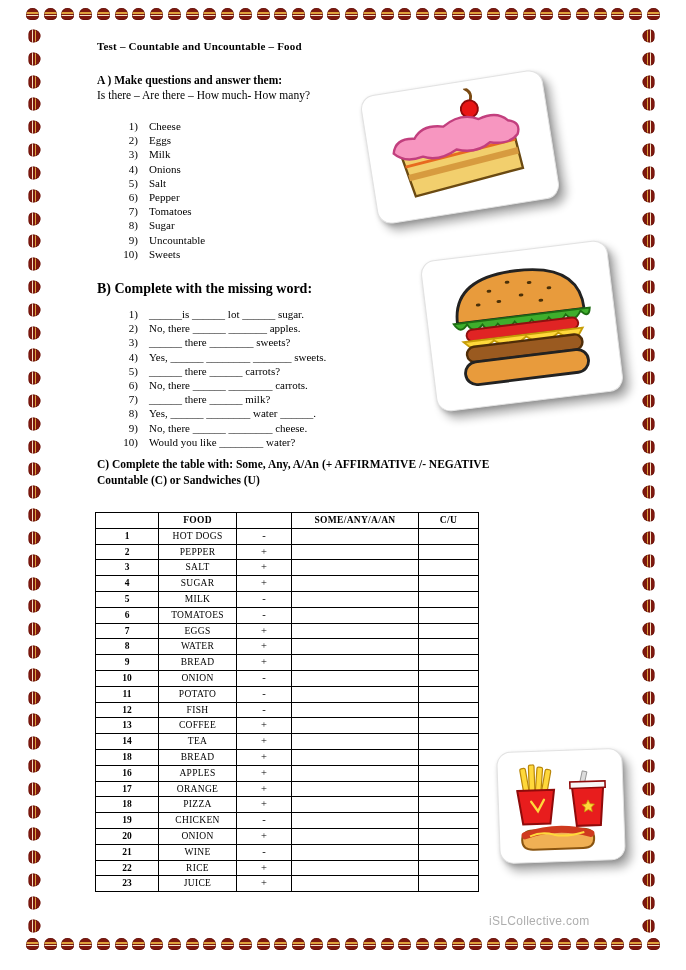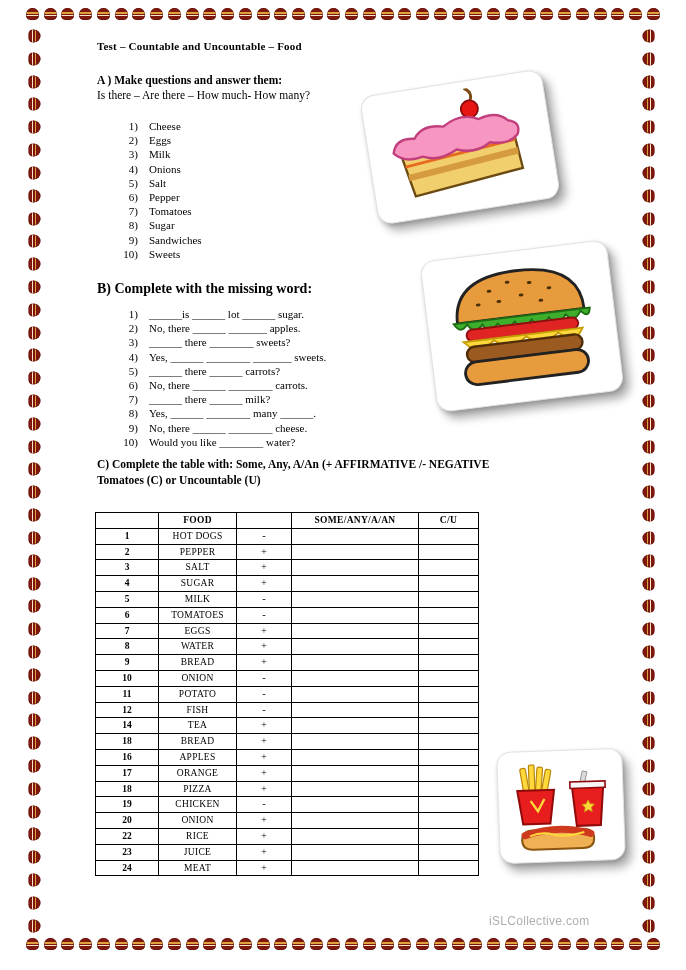--- a/index.html
+++ b/index.html
@@ -249,21 +249,21 @@
     <div class="li">
       <span class="num">7)</span>
       <span class="txt">Tomatoes</span>
     </div>
     <div class="li">
       <span class="num">8)</span>
       <span class="txt">Sugar</span>
     </div>
     <div class="li">
       <span class="num">9)</span>
-      <span class="txt">Sandwiches</span>
+      <span class="txt">Uncountable</span>
     </div>
     <div class="li">
       <span class="num">10)</span>
       <span class="txt">Sweets</span>
     </div>
   </div>
 
 <div class="card cake">
   <svg width="156" height="114" viewBox="0 0 160 120">
     <path d="M97,16 C101,8 100,4 94,0" fill="none" stroke="#7a4a12" stroke-width="3" stroke-linecap="round"></path>
@@ -300,21 +300,21 @@
     <div class="li">
       <span class="num">6)</span>
       <span class="txt">No, there ______ ________ carrots.</span>
     </div>
     <div class="li">
       <span class="num">7)</span>
       <span class="txt">______ there ______ milk?</span>
     </div>
     <div class="li">
       <span class="num">8)</span>
-      <span class="txt">Yes, ______ ________ many ______.</span>
+      <span class="txt">Yes, ______ ________ water ______.</span>
     </div>
     <div class="li">
       <span class="num">9)</span>
       <span class="txt">No, there ______ ________ cheese.</span>
     </div>
     <div class="li">
       <span class="num">10)</span>
       <span class="txt">Would you like ________ water?</span>
     </div>
   </div>
@@ -335,21 +335,21 @@
     <path d="M14,62 Q20,74 28,64 Q34,76 44,66 Q50,78 60,67 Q68,79 78,67 Q86,79 96,67 Q104,79 114,67 Q122,79 132,66 Q140,77 148,64 Q156,74 158,62 Z" fill="#3fae2c" stroke="#1d6d12" stroke-width="2"></path>
     <rect x="26" y="70" width="118" height="12" rx="6" fill="#e02424" stroke="#8f0f0f" stroke-width="2"></rect>
     <path d="M22,82 L148,82 L138,96 L122,84 L104,96 L88,84 L70,96 L54,84 L36,96 Z" fill="#ffd83b" stroke="#c79e08" stroke-width="2"></path>
     <rect x="24" y="88" width="122" height="16" rx="8" fill="#9a5a20" stroke="#4f2d08" stroke-width="2.5"></rect>
     <rect x="20" y="104" width="130" height="24" rx="12" fill="#e89b3c" stroke="#222" stroke-width="3"></rect>
   </svg>
 </div>
 
 <div class="secC-h">
   <div>C) Complete the table with: Some, Any, A/An (+ AFFIRMATIVE /- NEGATIVE</div>
-  <div>Tomatoes (C) or Uncountable (U)</div>
+  <div>Countable (C) or Sandwiches (U)</div>
 </div>
 
 <table class="ftable">
   <colgroup>
     <col style="width:63px">
       <col style="width:78px">
       <col style="width:55px">
       <col style="width:127px">
       <col style="width:60px">
   </colgroup>
@@ -441,20 +441,27 @@
         <td class="c-cu"></td>
       </tr>
       <tr>
         <td class="c-num">12</td>
         <td class="c-food">FISH</td>
         <td class="c-sign">-</td>
         <td class="c-some_any"></td>
         <td class="c-cu"></td>
       </tr>
       <tr>
+        <td class="c-num">13</td>
+        <td class="c-food">COFFEE</td>
+        <td class="c-sign">+</td>
+        <td class="c-some_any"></td>
+        <td class="c-cu"></td>
+      </tr>
+      <tr>
         <td class="c-num">14</td>
         <td class="c-food">TEA</td>
         <td class="c-sign">+</td>
         <td class="c-some_any"></td>
         <td class="c-cu"></td>
       </tr>
       <tr>
         <td class="c-num">18</td>
         <td class="c-food">BREAD</td>
         <td class="c-sign">+</td>
@@ -490,36 +497,36 @@
         <td class="c-cu"></td>
       </tr>
       <tr>
         <td class="c-num">20</td>
         <td class="c-food">ONION</td>
         <td class="c-sign">+</td>
         <td class="c-some_any"></td>
         <td class="c-cu"></td>
       </tr>
       <tr>
+        <td class="c-num">21</td>
+        <td class="c-food">WINE</td>
+        <td class="c-sign">-</td>
+        <td class="c-some_any"></td>
+        <td class="c-cu"></td>
+      </tr>
+      <tr>
         <td class="c-num">22</td>
         <td class="c-food">RICE</td>
         <td class="c-sign">+</td>
         <td class="c-some_any"></td>
         <td class="c-cu"></td>
       </tr>
       <tr>
         <td class="c-num">23</td>
         <td class="c-food">JUICE</td>
-        <td class="c-sign">+</td>
-        <td class="c-some_any"></td>
-        <td class="c-cu"></td>
-      </tr>
-      <tr>
-        <td class="c-num">24</td>
-        <td class="c-food">MEAT</td>
         <td class="c-sign">+</td>
         <td class="c-some_any"></td>
         <td class="c-cu"></td>
       </tr>
     </tbody>
 </table>
 
 <div class="card fastfood">
   <svg width="112" height="100" viewBox="0 0 140 125">
     <g fill="#ffd83b" stroke="#b8860b" stroke-width="1.5">

